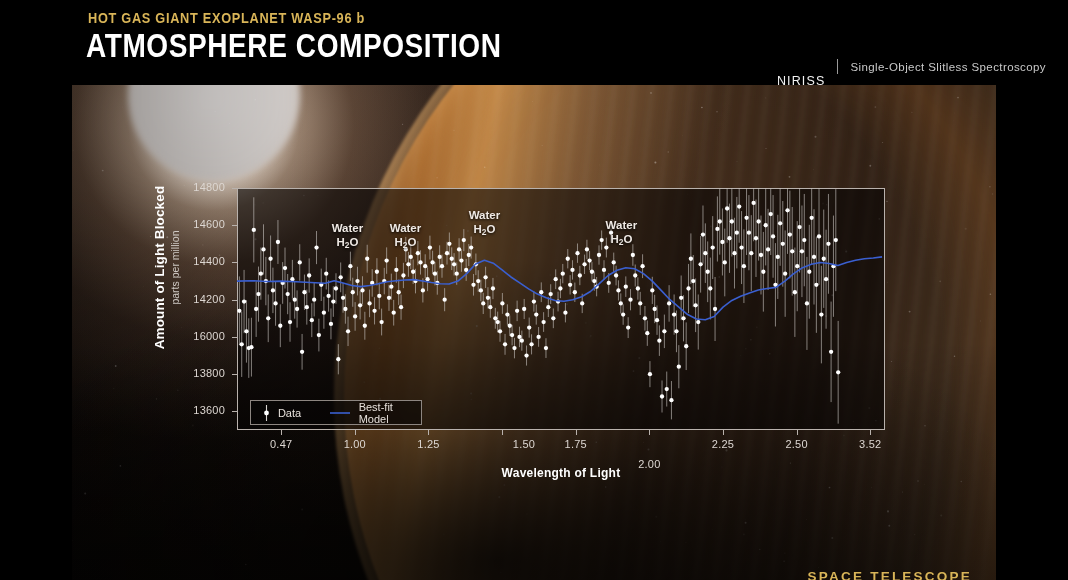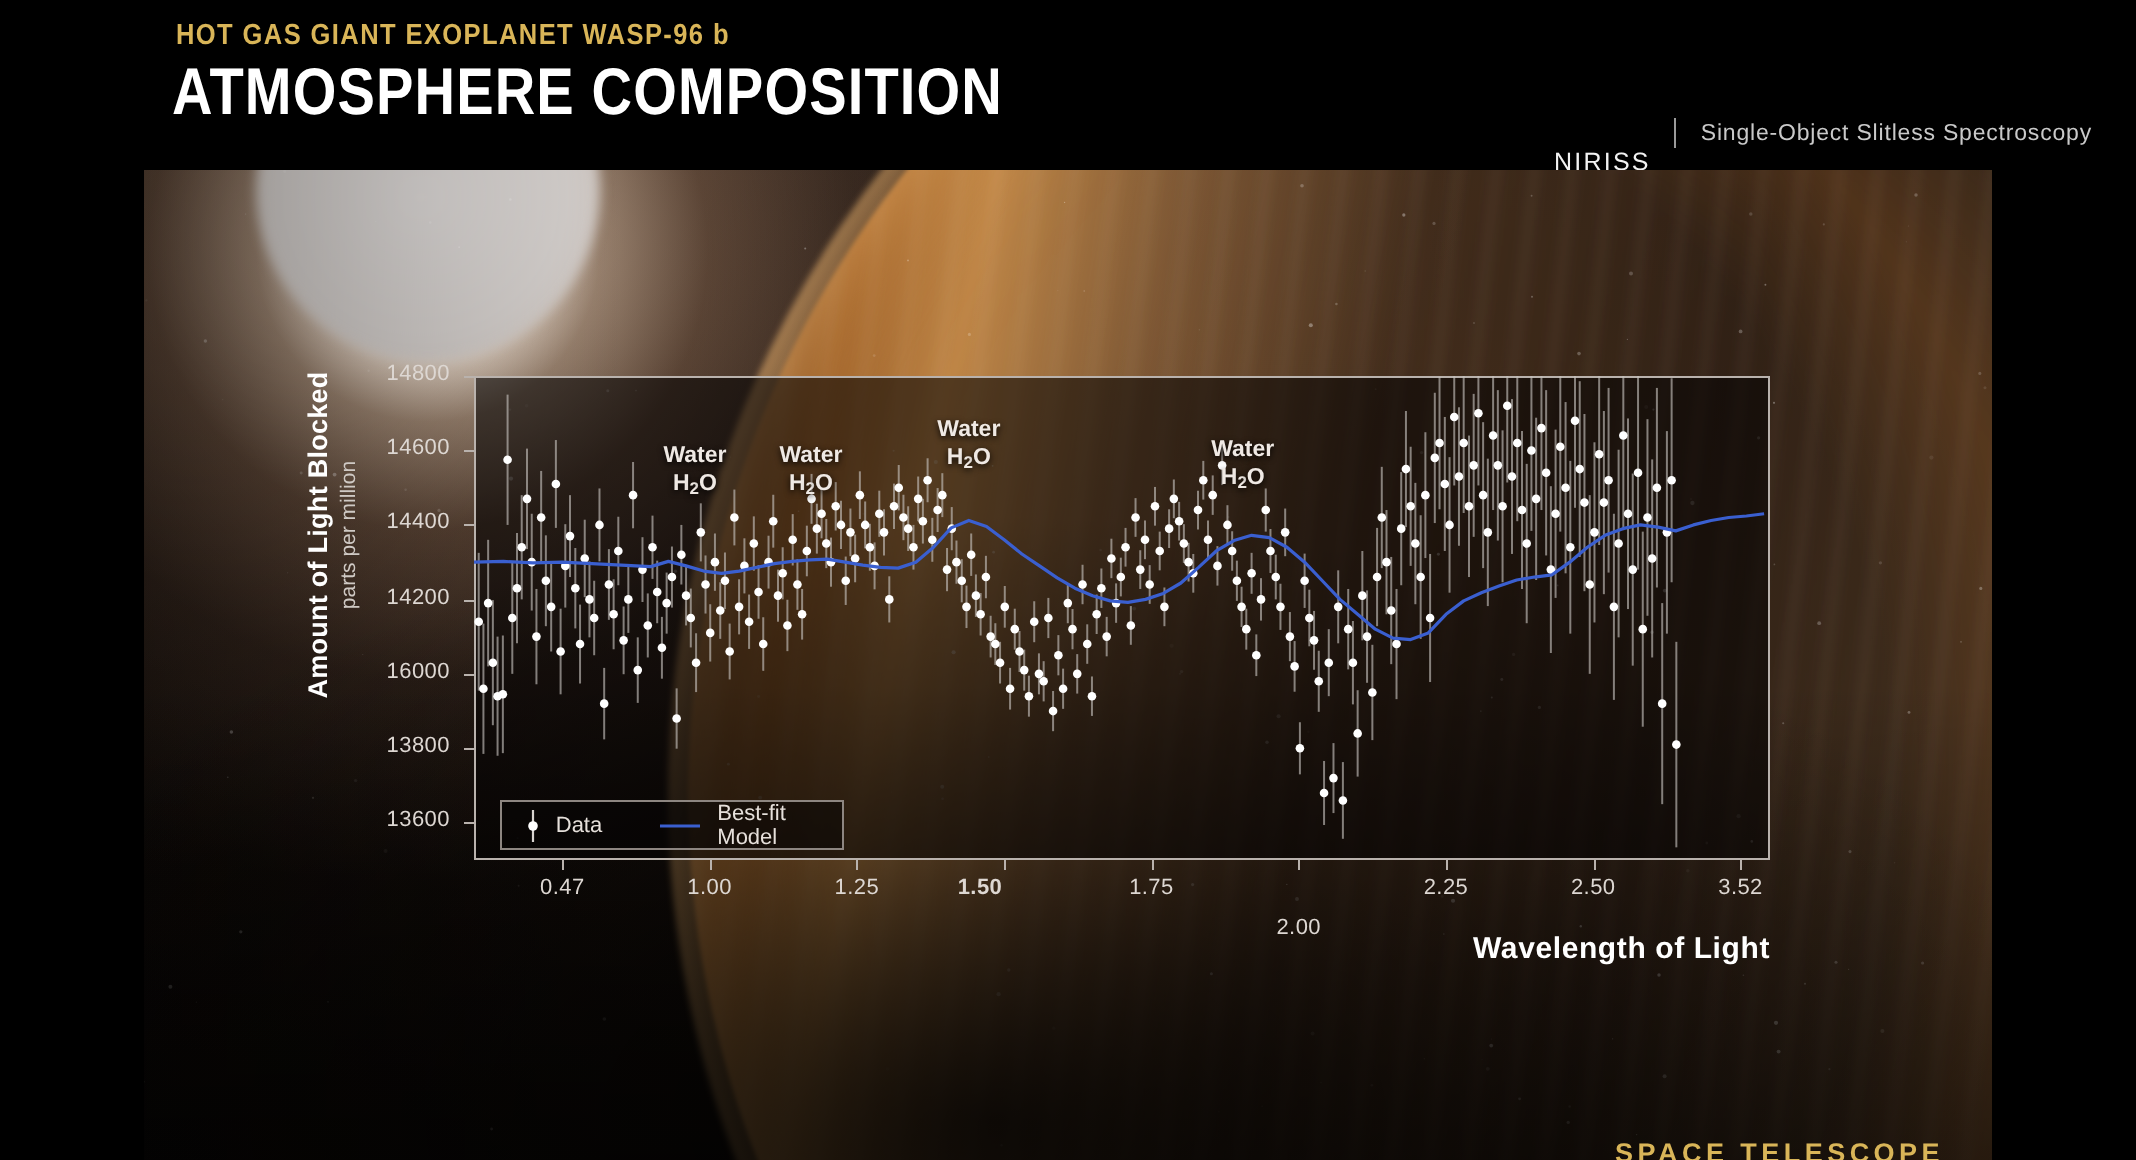--- a/index.html
+++ b/index.html
@@ -74,21 +74,21 @@
 
   .ytick-label{position:absolute;font-size:11px;color:#ddd7d2;text-align:right;width:54px;letter-spacing:.02em;}
   .xtick-label{position:absolute;font-size:11px;color:#ddd7d2;text-align:center;width:50px;letter-spacing:.02em;}
   .tickmark{position:absolute;background:#b9b2ad;}
 
   #ylabel{position:absolute;left:-6px;top:168px;width:200px;text-align:center;
           transform:rotate(-90deg);transform-origin:center center;}
   #ylabel .yl1{display:block;font-size:13.5px;font-weight:bold;color:#ffffff;letter-spacing:.01em;}
   #ylabel .yl2{display:block;font-size:10.5px;color:#cfc9c4;margin-top:2px;}
   #xlabel{position:absolute;left:165px;top:381px;width:648px;text-align:center;}
-  #xlabel .xl1{display:block;font-size:15px;font-weight:bold;color:#ffffff;letter-spacing:.02em;text-align:right;}
+  #xlabel .xl1{display:block;font-size:12px;font-weight:bold;color:#ffffff;letter-spacing:.02em;}
   #xlabel .xl2{display:block;font-size:10.5px;color:#cfc9c4;margin-top:3px;}
 
   .ann{position:absolute;text-align:center;color:#efe9e4;font-size:11.5px;font-weight:bold;line-height:1.22;
        text-shadow:0 1px 3px rgba(0,0,0,.9);white-space:nowrap;}
   .ann sub{font-size:8.5px;vertical-align:-2px;}
 
   #legend{position:absolute;left:178px;top:315px;width:172px;height:25px;
           border:1px solid #8d8681;background:rgba(8,6,5,.55);
           display:flex;align-items:center;gap:9px;padding:0 11px;box-sizing:border-box;}
   #legend .lg-txt{font-size:11px;color:#e6e0db;}
@@ -854,21 +854,21 @@
       <div class="ytick-label" style="left: 99px; top: 133.231px;">14600</div>
       <div class="tickmark" style="left: 160px; top: 103px; width: 5px; height: 1px;"></div>
       <div class="ytick-label" style="left: 99px; top: 96px;">14800</div>
       <div class="tickmark" style="left: 209.182px; top: 345px; width: 1px; height: 5px;"></div>
       <div class="xtick-label" style="left: 184.182px; top: 353px;">0.47</div>
       <div class="tickmark" style="left: 282.818px; top: 345px; width: 1px; height: 5px;"></div>
       <div class="xtick-label" style="left: 257.818px; top: 353px;">1.00</div>
       <div class="tickmark" style="left: 356.455px; top: 345px; width: 1px; height: 5px;"></div>
       <div class="xtick-label" style="left: 331.455px; top: 353px;">1.25</div>
       <div class="tickmark" style="left: 430.091px; top: 345px; width: 1px; height: 5px;"></div>
-      <div class="xtick-label" style="left: 393px; top: 353px; font-weight: bold;">1.50</div>
+      <div class="xtick-label" style="left: 427px; top: 353px;">1.50</div>
       <div class="tickmark" style="left: 503.727px; top: 345px; width: 1px; height: 5px;"></div>
       <div class="xtick-label" style="left: 478.727px; top: 353px;">1.75</div>
       <div class="tickmark" style="left: 577.364px; top: 345px; width: 1px; height: 5px;"></div>
       <div class="xtick-label" style="left: 552.364px; top: 353px; margin-top: 20px;">2.00</div>
       <div class="tickmark" style="left: 651px; top: 345px; width: 1px; height: 5px;"></div>
       <div class="xtick-label" style="left: 626px; top: 353px;">2.25</div>
       <div class="tickmark" style="left: 724.636px; top: 345px; width: 1px; height: 5px;"></div>
       <div class="xtick-label" style="left: 699.636px; top: 353px;">2.50</div>
       <div class="tickmark" style="left: 798.273px; top: 345px; width: 1px; height: 5px;"></div>
       <div class="xtick-label" style="left: 773.273px; top: 353px;">3.52</div>

